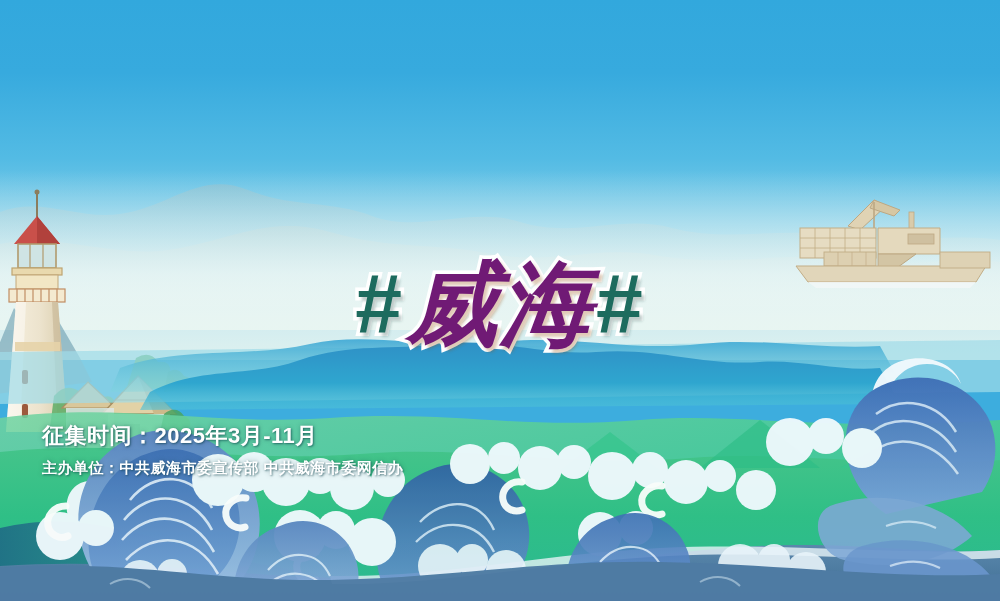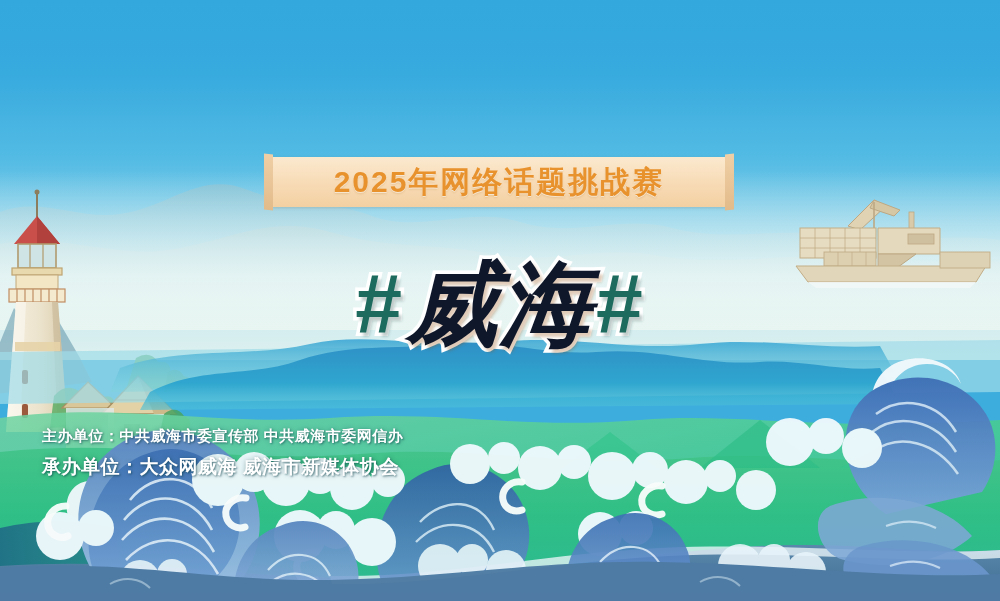--- a/index.html
+++ b/index.html
@@ -81,21 +81,21 @@
     font-size:84px;font-weight:bold;line-height:1;
     letter-spacing:2px;
   }
   .hl-teal{
     color:#1d6b5e;
     -webkit-text-stroke:7px #ffffff;
     paint-order:stroke fill;
     text-shadow:3px 4px 3px rgba(20,70,60,.28);
   }
   .hl-orange{
-    color:#0f172a;
+    color:#701a75;
     font-style:italic;
     font-family:"DejaVu Serif","Liberation Serif",serif;
     font-size:92px;
     -webkit-text-stroke:7px #ffffff;
     paint-order:stroke fill;
     text-shadow:3px 4px 3px rgba(150,80,15,.3);
     margin:0 2px;
   }
 
   
@@ -411,28 +411,25 @@
 
         <path d="M0,238 C120,228 210,252 330,250 C450,248 540,230 660,232 C780,234 900,250 1000,244 L1000,271 L0,271 Z" fill="#4f7ba4"></path>
         <g stroke="#cfe3ef" stroke-width="2" fill="none" opacity=".55">
           <path d="M110,254 c14,-8 30,-6 40,4"></path>
           <path d="M700,252 c14,-8 30,-6 40,4"></path>
         </g>
       </g>
     </svg>
   </div>
 
-  <div class="ribbon">
-    <span class="ribbon-text">2025年网络话题挑战赛</span>
-  </div>
 
   <div class="headline">
     <span class="hl-part hl-teal">#</span>
     <span class="hl-part hl-orange">威海</span>
     <span class="hl-part hl-teal">#</span>
   </div>
 
   <div class="footer">
+    <div class="foot-line l1">征集时间：2025年3月-11月</div>
     <div class="foot-line l2">主办单位：中共威海市委宣传部  中共威海市委网信办</div>
-    <div class="foot-line l3">承办单位：大众网威海  威海市新媒体协会</div>
   </div>
 
 </div>
 
 </body></html>

